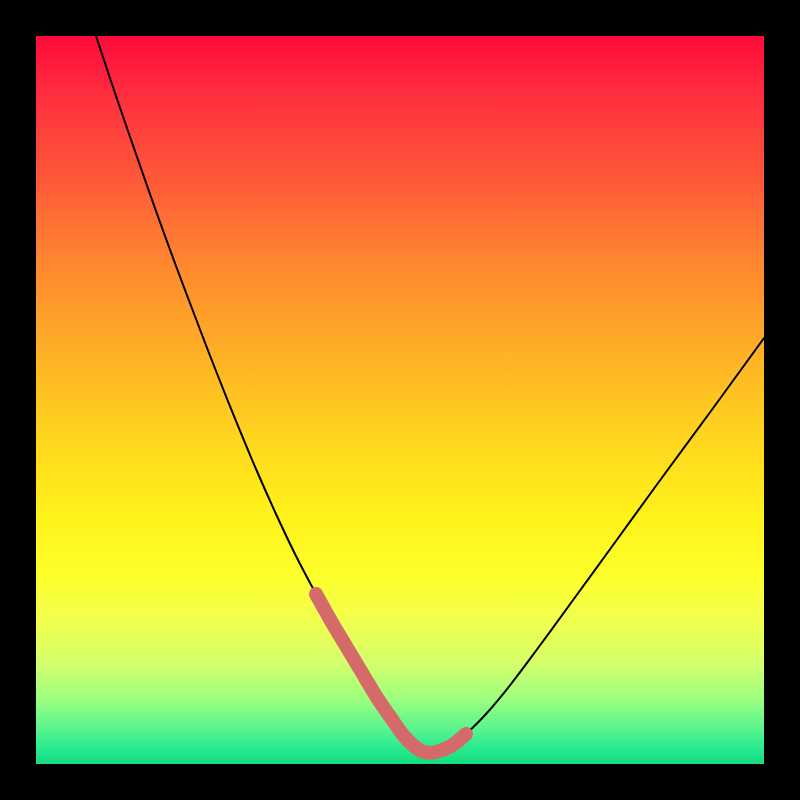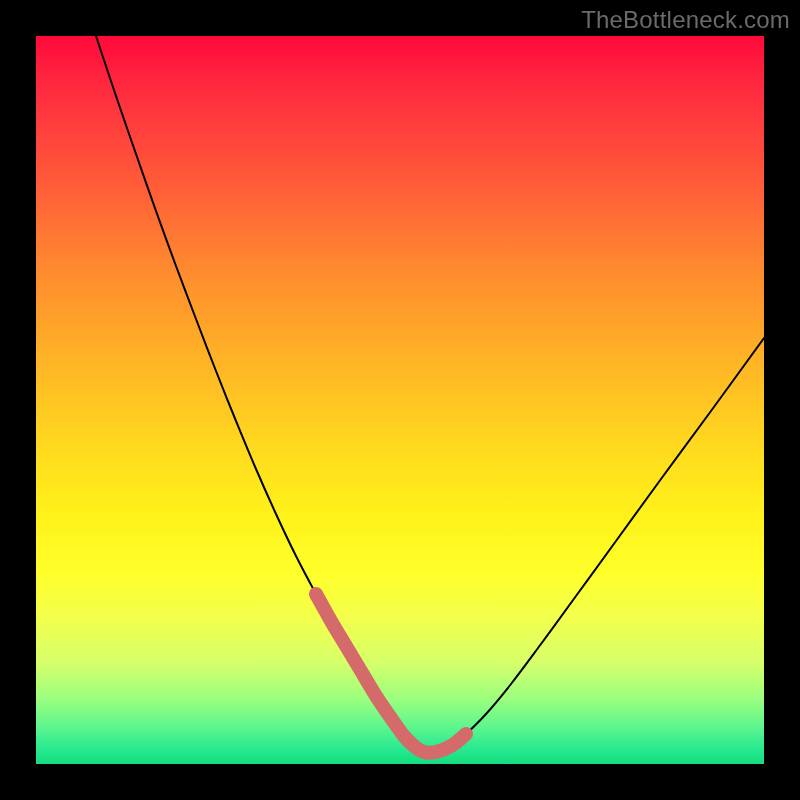--- a/index.html
+++ b/index.html
@@ -61,21 +61,20 @@
     width: 728px;
     height: 728px;
     overflow: visible;
   }
 </style>
 </head>
 <body>
 
 <div class="frame">
 
-  <div class="watermark">TheBottleneck.com</div>
 
   <div class="plot">
     <svg class="curve-layer" viewBox="0 0 728 728" preserveAspectRatio="none">
       <path id="main-curve" fill="none" stroke="#000000" stroke-width="2" stroke-linecap="round" stroke-linejoin="round" d="M 60 0 C 63.6 10.8, 72.8 38.8, 80 60 C 87.2 81.2, 92.8 97.3, 100 118 C 107.2 138.7, 112.8 154.8, 120 175 C 127.2 195.2, 132.8 210.6, 140 230 C 147.2 249.4, 152.8 264.1, 160 283 C 167.2 301.9, 172.8 316.6, 180 335 C 187.2 353.4, 192.8 367.4, 200 385 C 207.2 402.6, 212.8 416.3, 220 433 C 227.2 449.7, 232.8 462.3, 240 478 C 247.2 493.7, 252.8 505.6, 260 520 C 267.2 534.4, 273.7 546.3, 280 558 C 286.3 569.7, 289.6 575.6, 295 585 C 300.4 594.4, 304.6 601.0, 310 610 C 315.4 619.0, 319.6 626.0, 325 635 C 330.4 644.0, 334.6 651.5, 340 660 C 345.4 668.5, 350.0 674.8, 355 682 C 360.0 689.2, 363.9 695.0, 368 700 C 372.1 705.0, 374.4 707.1, 378 710 C 381.6 712.9, 384.0 714.9, 388 716 C 392.0 717.1, 395.1 717.1, 400 716 C 404.9 714.9, 409.6 713.2, 415 710 C 420.4 706.8, 423.7 703.8, 430 698 C 436.3 692.2, 441.9 687.0, 450 678 C 458.1 669.0, 465.1 660.6, 475 648 C 484.9 635.4, 493.3 623.8, 505 608 C 516.7 592.2, 526.5 578.5, 540 560 C 553.5 541.5, 564.7 526.1, 580 505 C 595.3 483.9, 607.9 466.4, 625 443 C 642.1 419.6, 656.5 400.4, 675 375 C 693.5 349.6, 718.5 315.1, 728 302"></path>
       <path id="highlight-curve" fill="none" stroke="#d46a6a" stroke-width="14" stroke-linecap="round" stroke-linejoin="round" d="M 280 558 C 282.7 562.9, 289.6 575.6, 295 585 C 300.4 594.4, 304.6 601.0, 310 610 C 315.4 619.0, 319.6 626.0, 325 635 C 330.4 644.0, 334.6 651.5, 340 660 C 345.4 668.5, 350.0 674.8, 355 682 C 360.0 689.2, 363.9 695.0, 368 700 C 372.1 705.0, 374.4 707.1, 378 710 C 381.6 712.9, 384.0 714.9, 388 716 C 392.0 717.1, 395.1 717.1, 400 716 C 404.9 714.9, 409.6 713.2, 415 710 C 420.4 706.8, 427.3 700.2, 430 698"></path>
     </svg>
   </div>
 
 </div>
 

